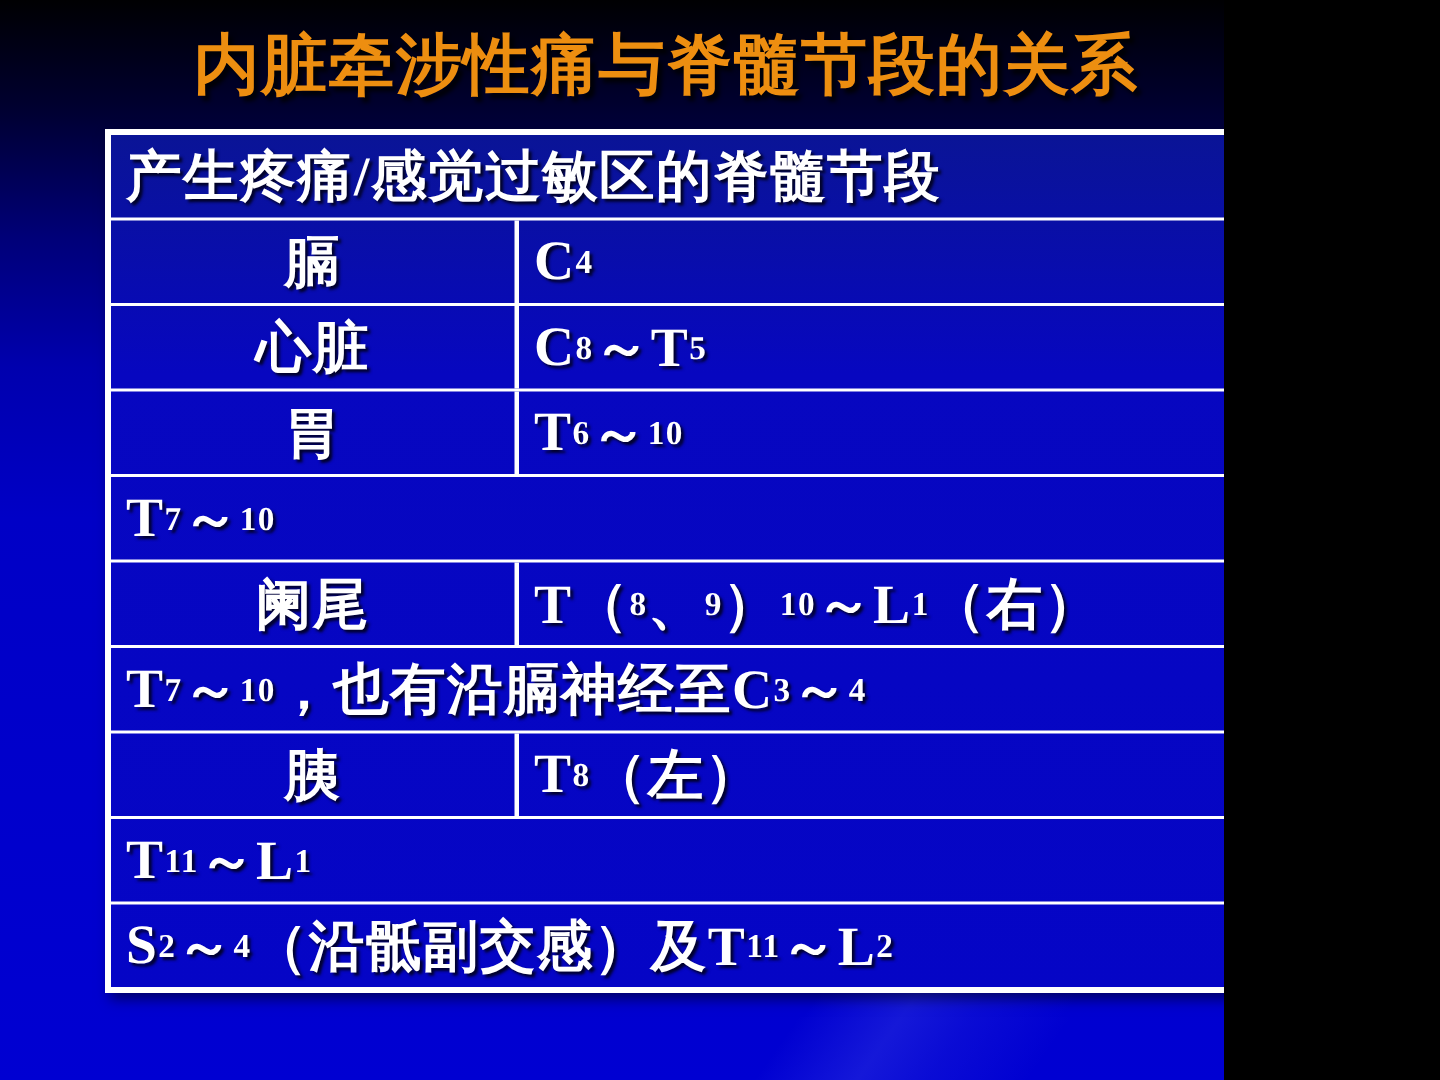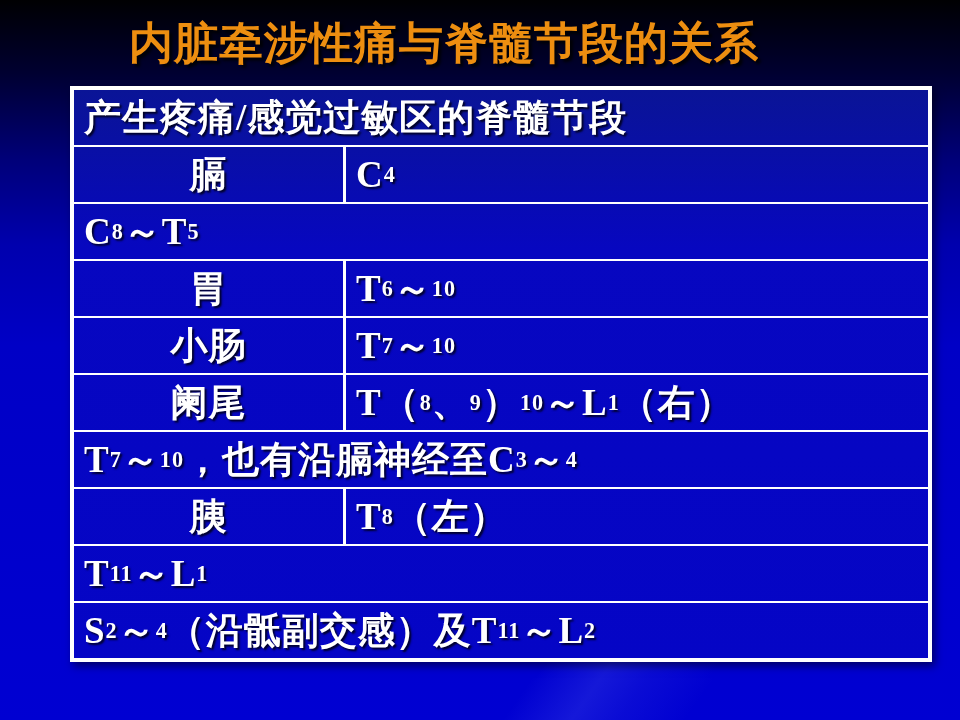--- a/index.html
+++ b/index.html
@@ -1,18 +1,18 @@
 <!DOCTYPE html>
 <html><head>
 <meta charset="utf-8">
 <style>
   html, body { margin: 0; padding: 0; background: #000; }
   .slide {
     position: relative;
-    width: 960px;
+    width: 816px;
     height: 720px;
     overflow: hidden;
     background: linear-gradient(180deg,
       #000002 0%, #000030 10%, #000078 22%,
       #0000ae 34%, #0000c6 48%, #0000d2 100%);
     font-family: "Liberation Serif", "DejaVu Serif", serif;
   }
   .swoosh {
     position: absolute;
     left: 380px; top: 460px;
@@ -90,28 +90,28 @@
   <div class="tbl">
     <div class="row">
       <div class="cell cell-seg">产生疼痛/感觉过敏区的脊髓节段</div>
     </div>
 
   <div class="row">
     <div class="cell cell-organ">膈</div>
     <div class="cell cell-seg">C<sub>4</sub></div>
   </div>
       <div class="row">
+    <div class="cell cell-organ">心脏</div>
     <div class="cell cell-seg">C<sub>8</sub>～T<sub>5</sub></div>
   </div>
       <div class="row">
     <div class="cell cell-organ">胃</div>
     <div class="cell cell-seg">T<sub>6</sub>～<sub>10</sub></div>
   </div>
       <div class="row">
-    <div class="cell cell-organ">小肠</div>
     <div class="cell cell-seg">T<sub>7</sub>～<sub>10</sub></div>
   </div>
       <div class="row">
     <div class="cell cell-organ">阑尾</div>
     <div class="cell cell-seg">T（<sub>8</sub>、<sub>9</sub>）<sub>10</sub>～L<sub>1</sub>（右）</div>
   </div>
       <div class="row">
     <div class="cell cell-seg">T<sub>7</sub>～<sub>10</sub>，也有沿膈神经至C<sub>3</sub>～<sub>4</sub></div>
   </div>
       <div class="row">

